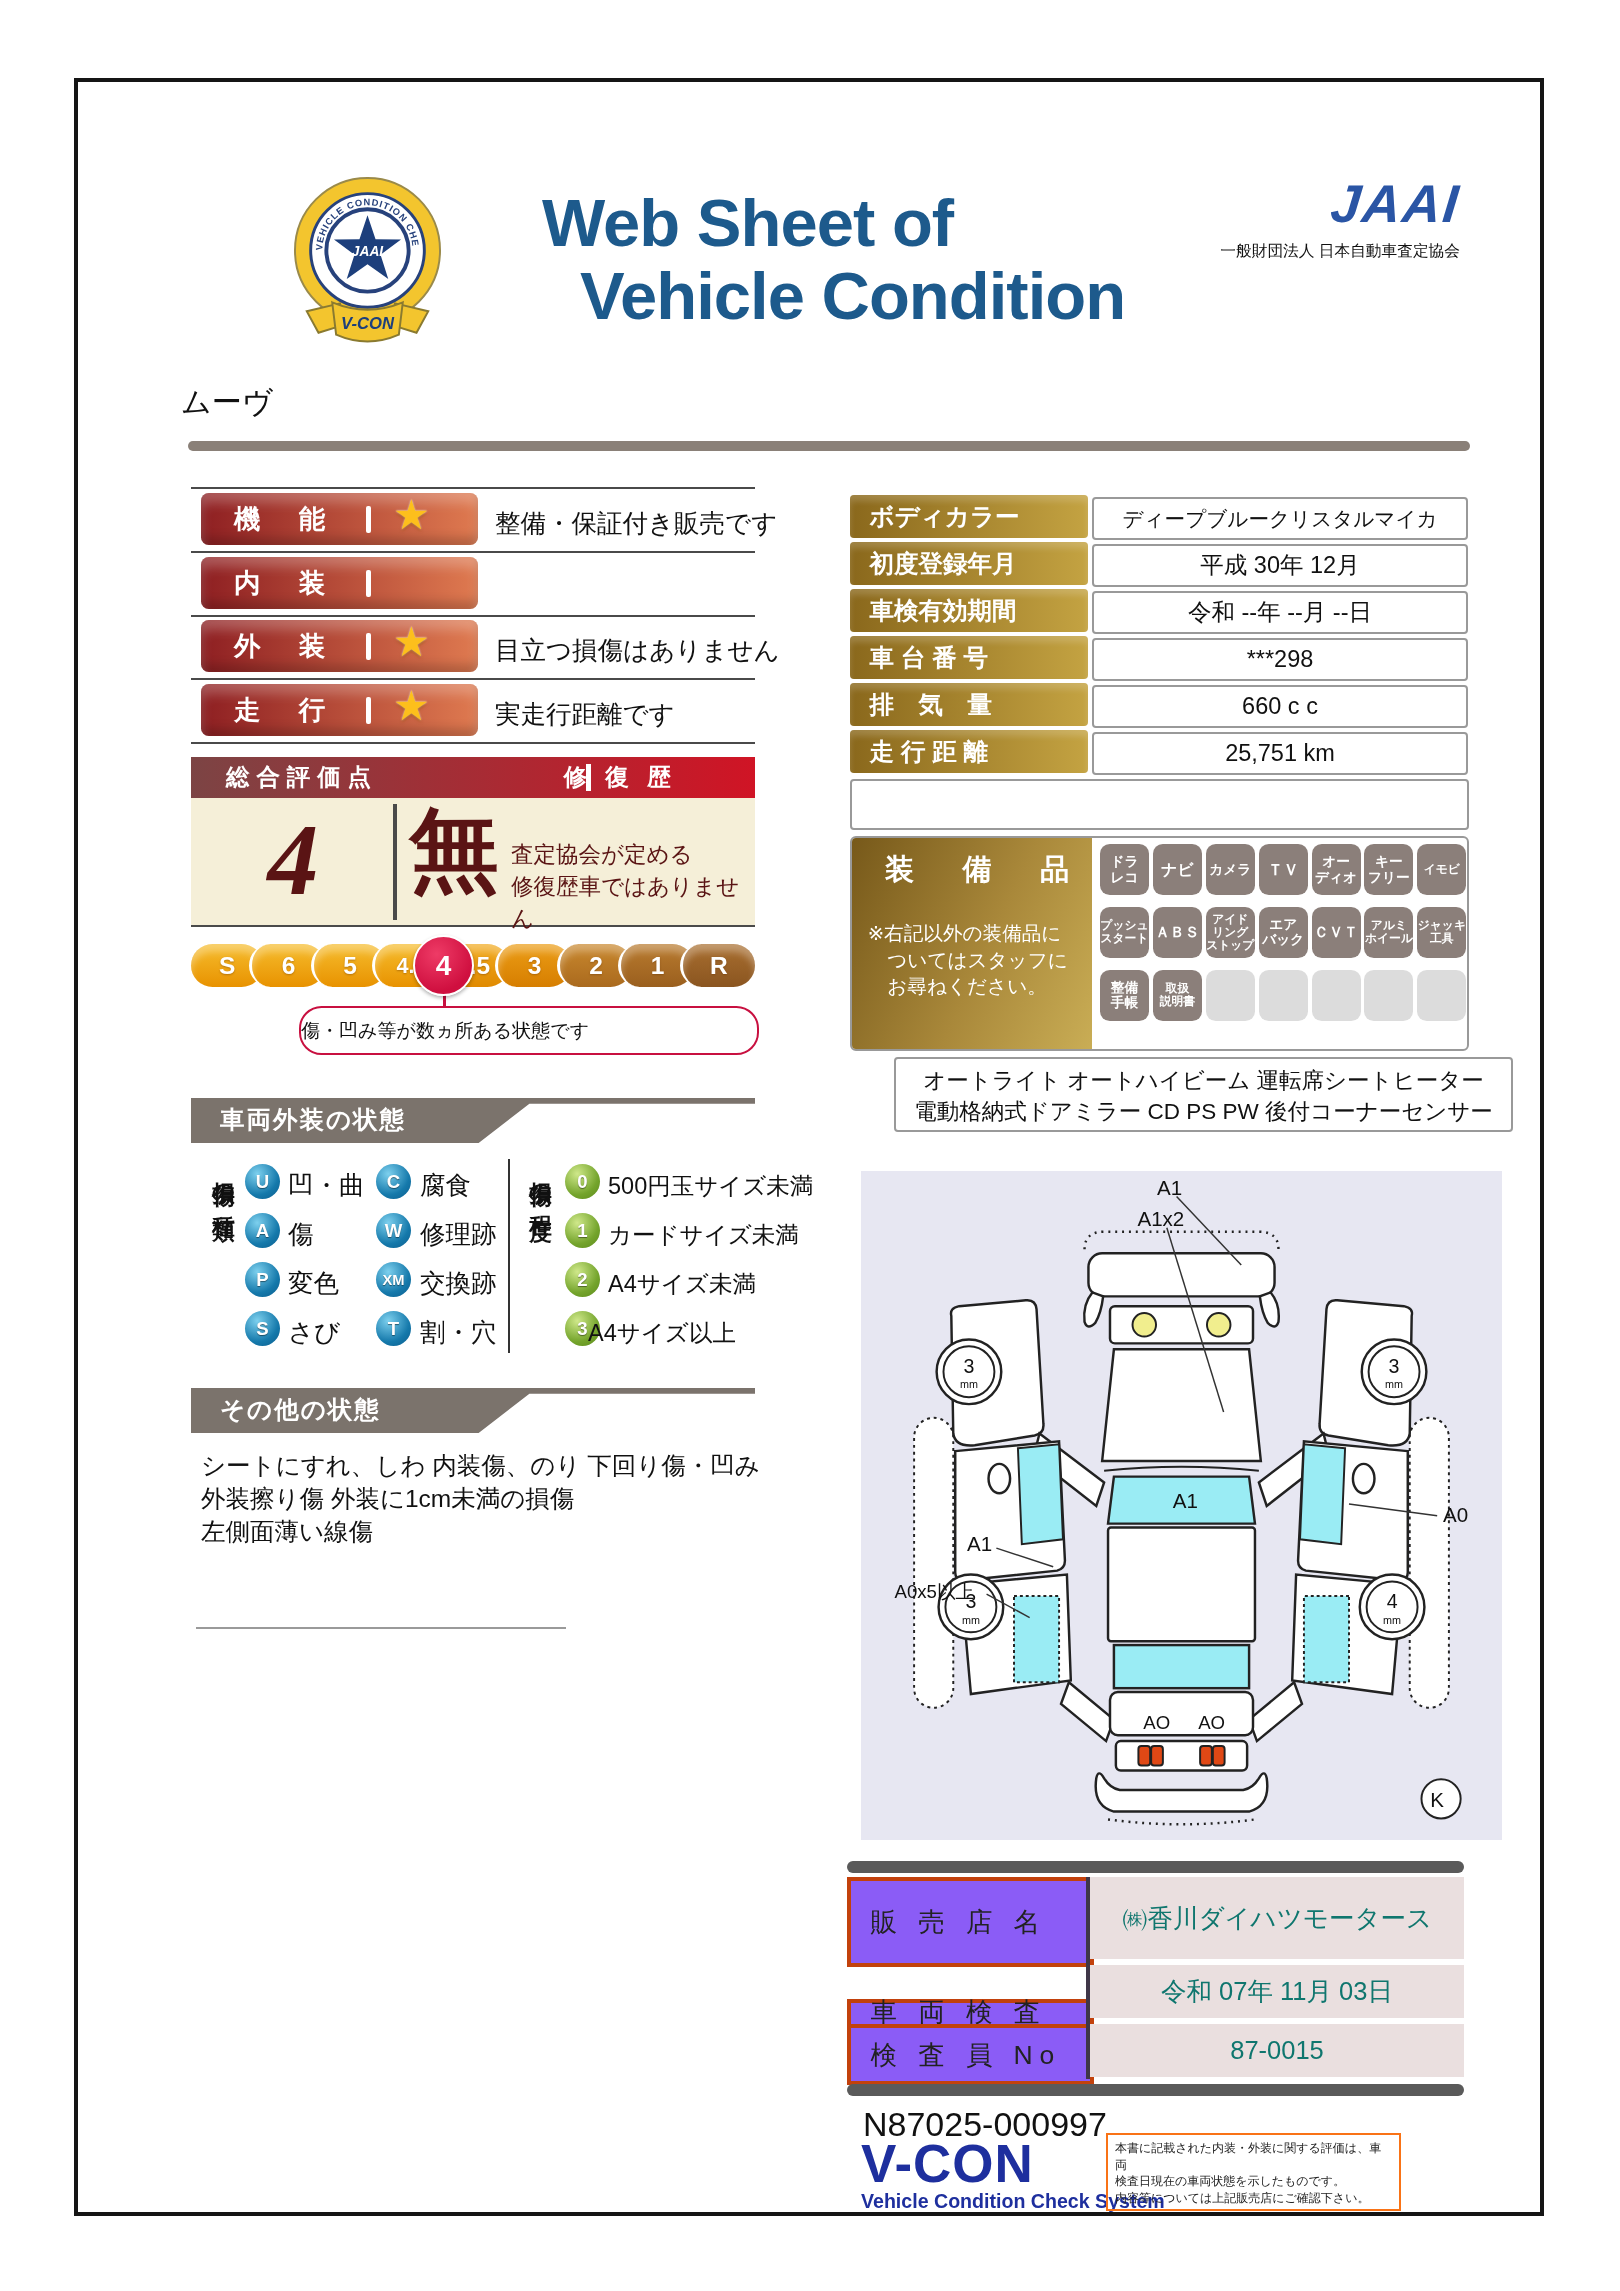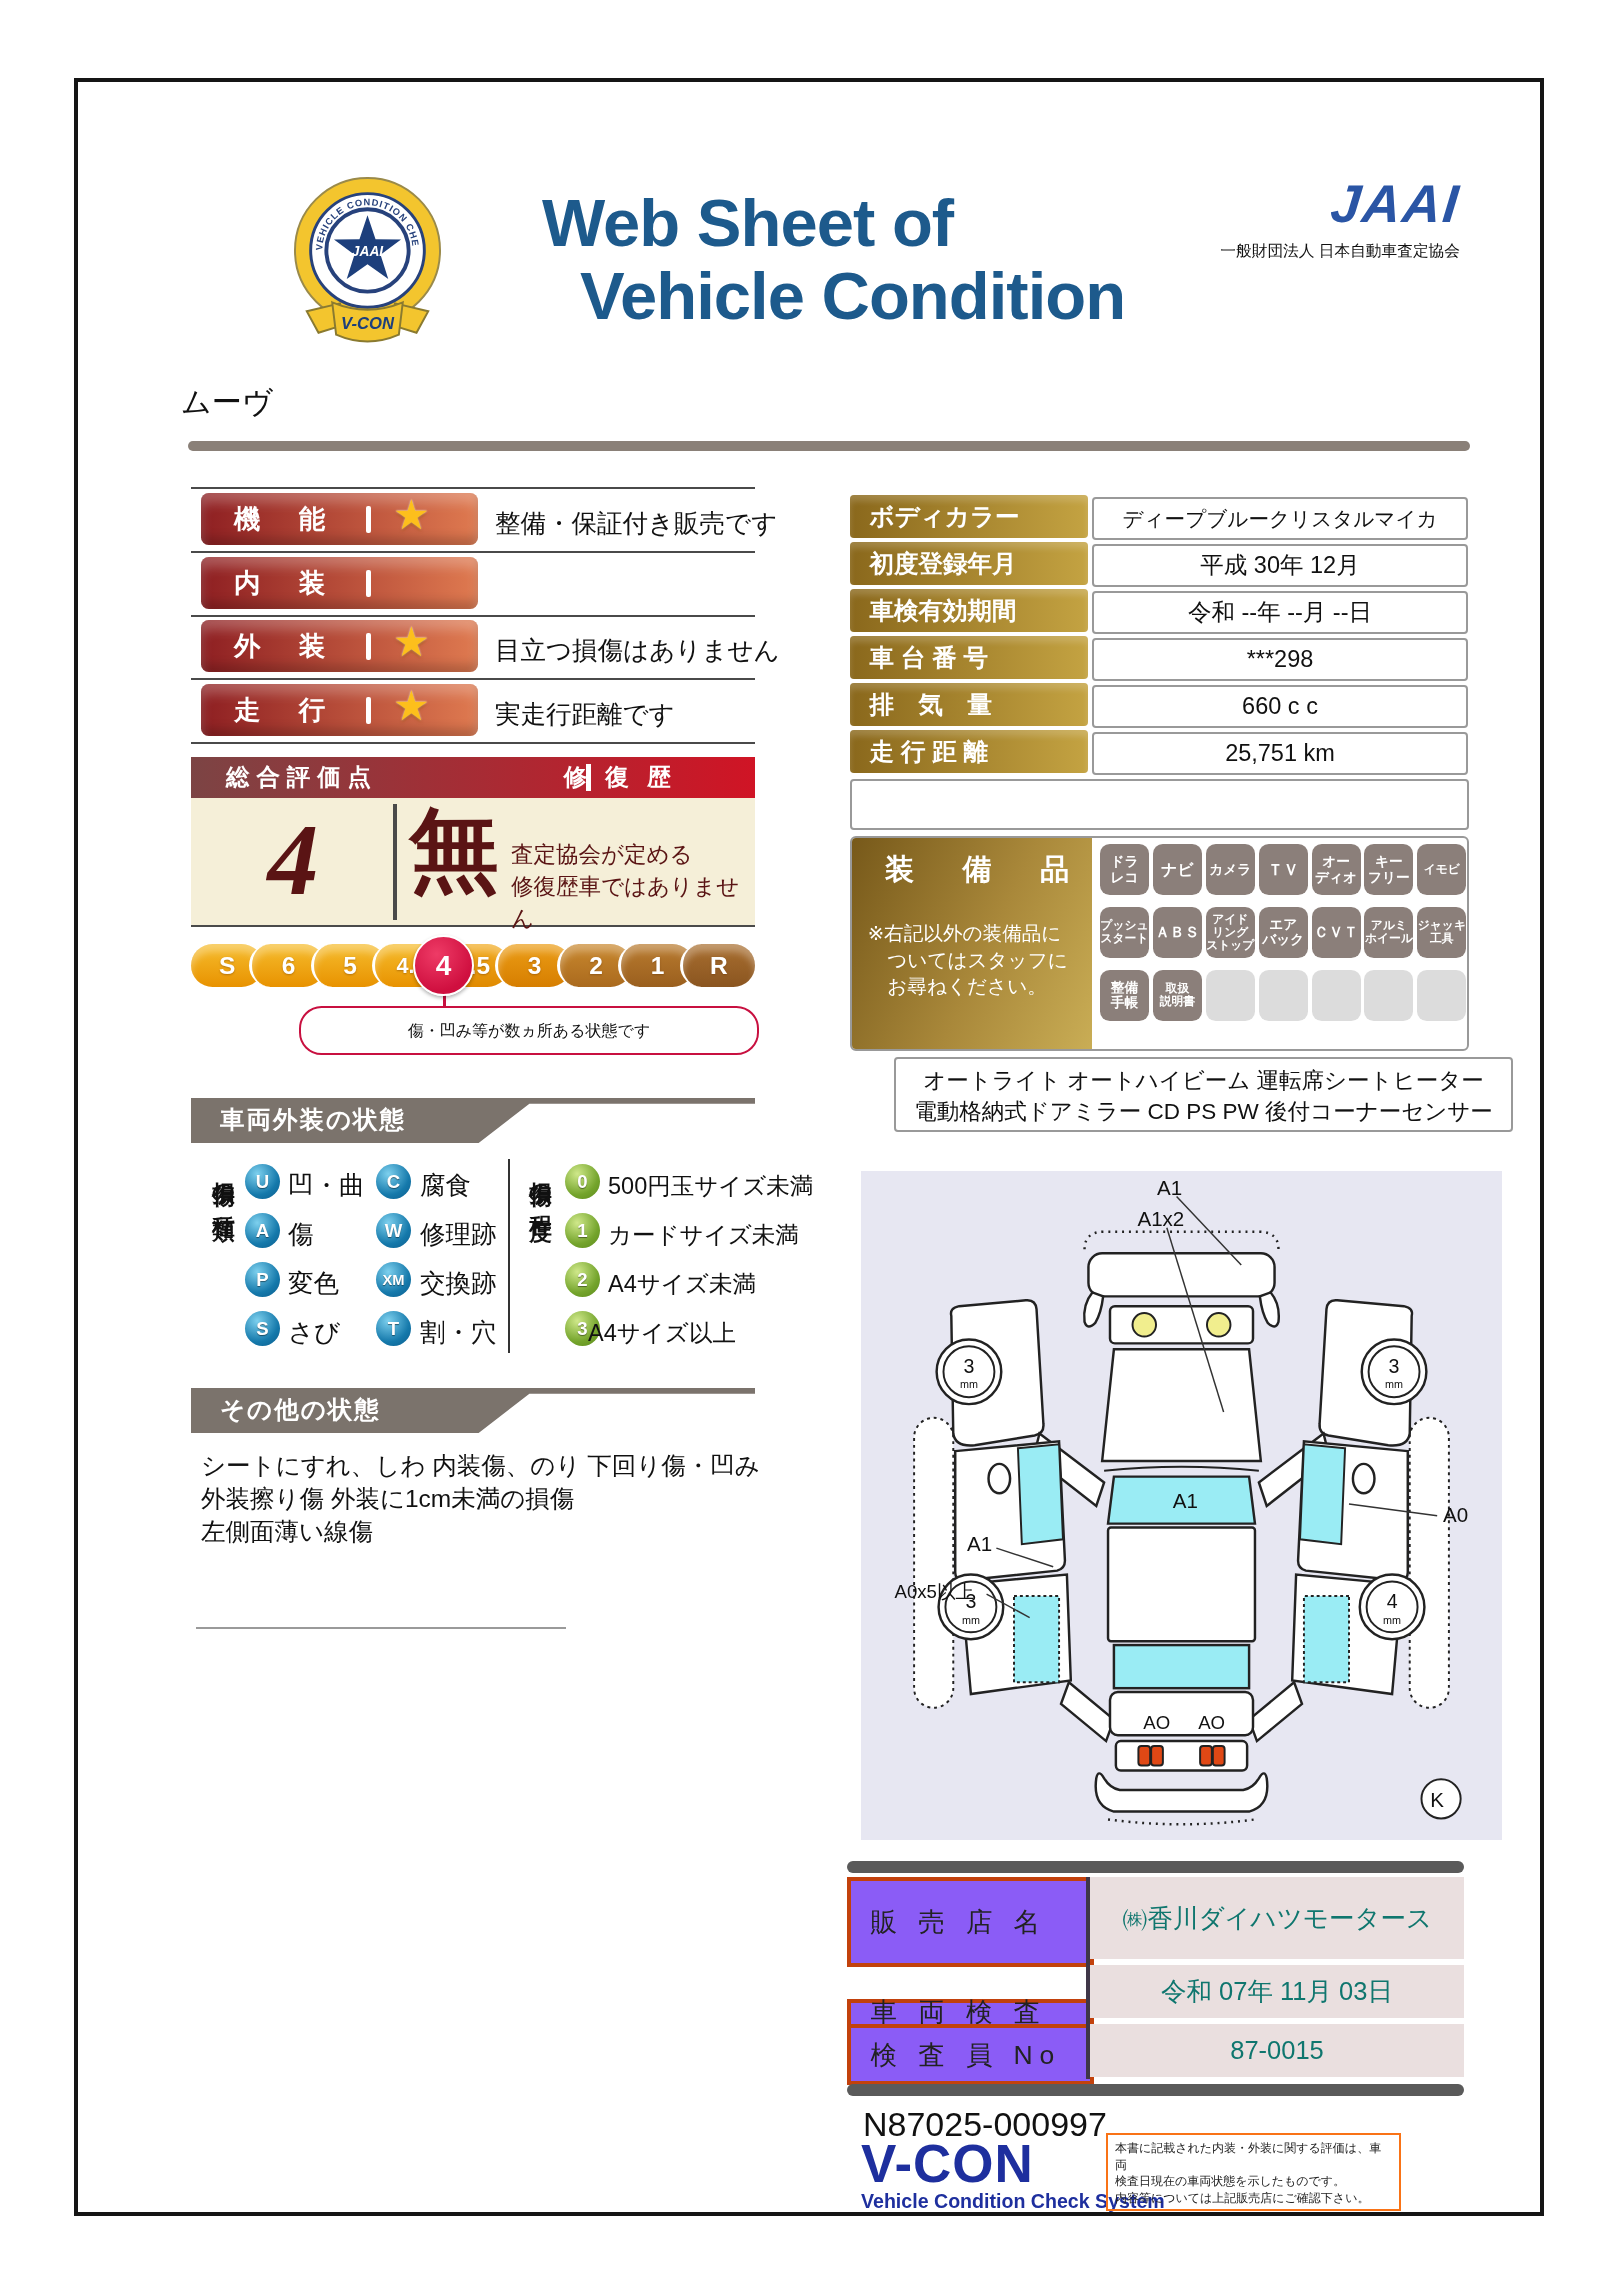--- a/index.html
+++ b/index.html
@@ -53,21 +53,21 @@
   .seg:nth-child(6){background:linear-gradient(180deg,#ec9d16,#d67e00);}
   .seg:nth-child(7){background:linear-gradient(180deg,#c9882e,#aa6a1e);}
   .seg:nth-child(8){background:linear-gradient(180deg,#b97b2f,#9a5f1e);}
   .seg:nth-child(9){background:linear-gradient(180deg,#a96f30,#8a5520);}
   .sel-circle{position:absolute;left:222px;top:-8.8px;width:57px;height:57px;border-radius:50%;
               background:radial-gradient(circle at 38% 30%,#ee3b66,#cf0f3f 70%);border:2.9px solid #fff;
               color:#fff;font-weight:bold;font-size:28px;text-align:center;line-height:57px;z-index:5;
               box-shadow:0 2px 3.9px rgba(0,0,0,.3);}
   .connector{position:absolute;left:443px;top:987px;width:2.9px;height:20.6px;background:#c81040;}
   .bubble{position:absolute;left:299px;top:1006px;width:456px;height:45px;border:2.9px solid #c81040;border-radius:22.5px;
-          background:#fff;text-align:center;line-height:45px;font-size:16px;color:#111;z-index:4;}
+          background:#fff;line-height:45px;font-size:19px;color:#111;z-index:4;}
 
   
   .sechdr{position:absolute;left:191px;width:564px;height:45px;background:#7b736c;color:#fff;
           font-weight:bold;font-size:24.5px;line-height:43px;padding-left:0;letter-spacing:2px;
           clip-path:polygon(0 0,100% 0,100% 13%,60% 13%,51% 100%,0 100%);}
   .sechdr span{margin-left:29px;}
 
   
   .vtext{position:absolute;writing-mode:vertical-rl;text-orientation:upright;font-size:22.5px;font-weight:bold;color:#111;letter-spacing:2.9px;}
   .ticon{position:absolute;width:35px;height:35px;border-radius:50%;color:#fff;font-weight:bold;font-size:18.6px;

